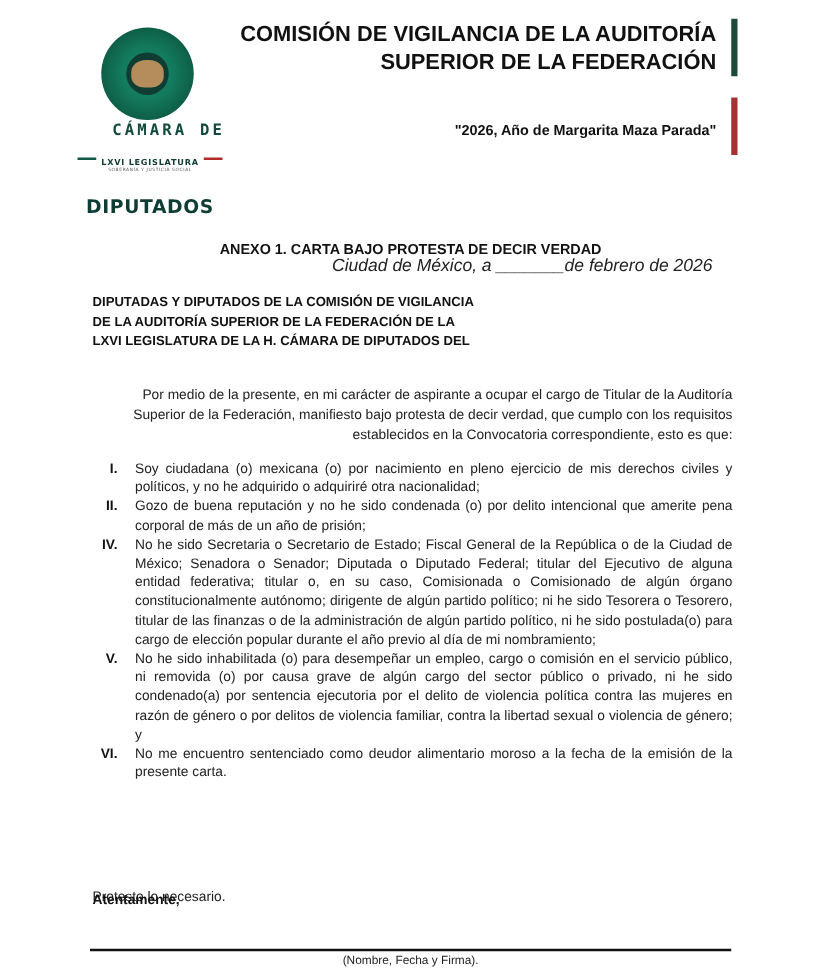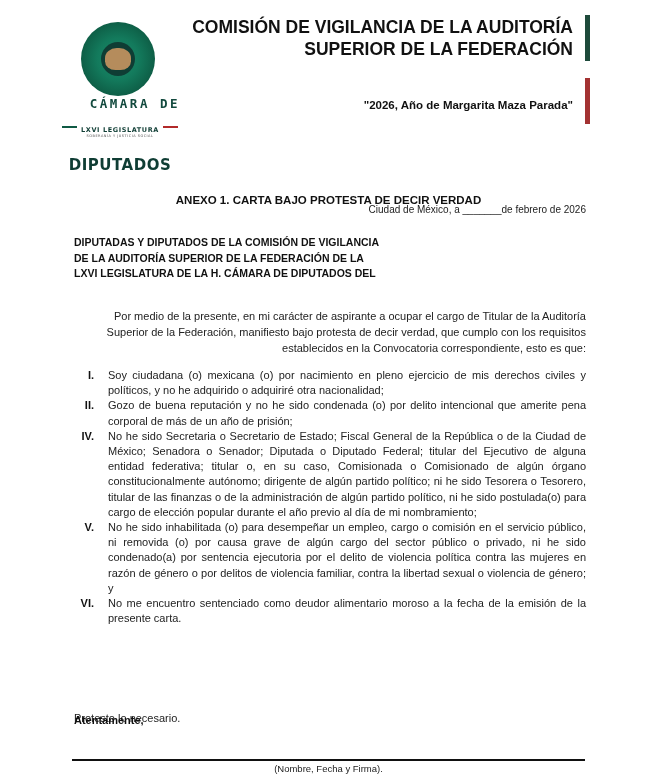--- a/index.html
+++ b/index.html
@@ -46,22 +46,22 @@
   .motto {
     position: absolute; right: 84px; top: 99px; text-align: right;
     font-family: "Liberation Sans", sans-serif; font-weight: bold; font-size: 11.5px; color: #111;
   }
 
   .annex-title {
     position: absolute; left: 0; width: 100%; top: 154px; text-align: center;
     font-family: "Liberation Sans", sans-serif; font-weight: bold; font-size: 11.5px; color: #111; margin-top: 40px;
   }
   .place-date {
-    position: absolute; right: 71px; top: 204px;
-    font-family: "Liberation Sans", sans-serif; font-size: 10px; color: #222;
+    position: absolute; right: 87px; top: 204px;
+    font-family: "Liberation Sans", sans-serif; font-size: 14px; color: #222; font-style: italic;
   }
   .recipient {
     position: absolute; left: 74px; top: 235px;
     font-family: "Liberation Sans", sans-serif; font-weight: bold; font-size: 10.5px; line-height: 15.5px; color: #111;
   }
   .intro {
     position: absolute; left: 74px; top: 308px; width: 512px;
     font-family: "Liberation Sans", sans-serif; font-size: 11px; line-height: 16px; color: #222; text-align: right;
   }
   .requirements {

